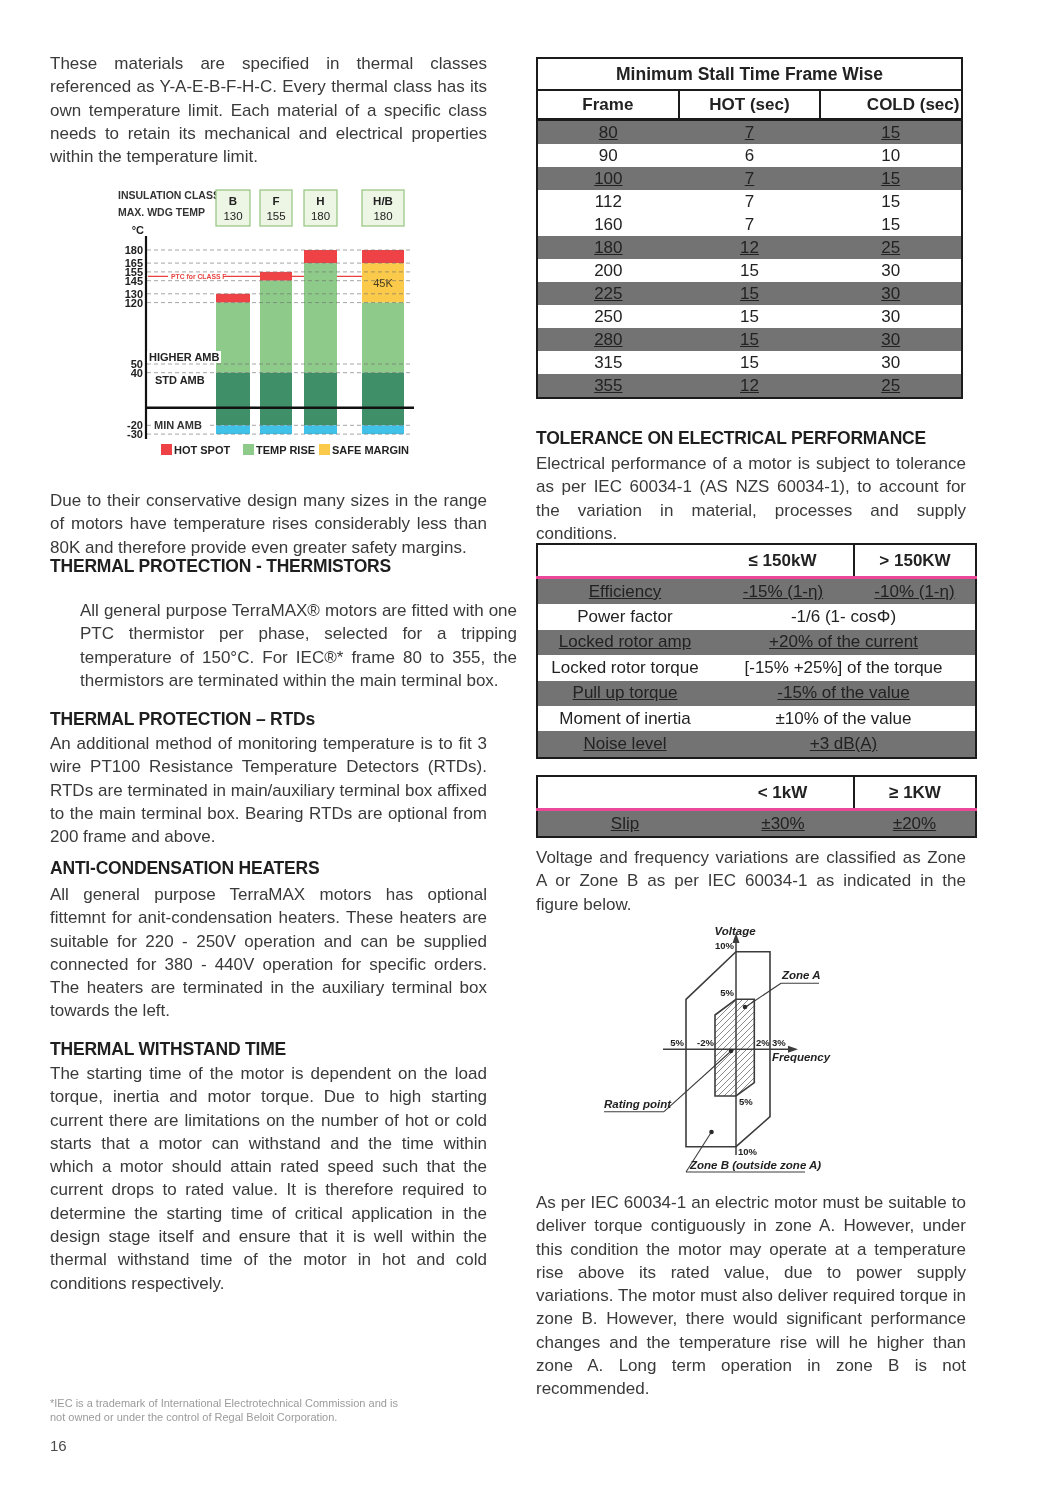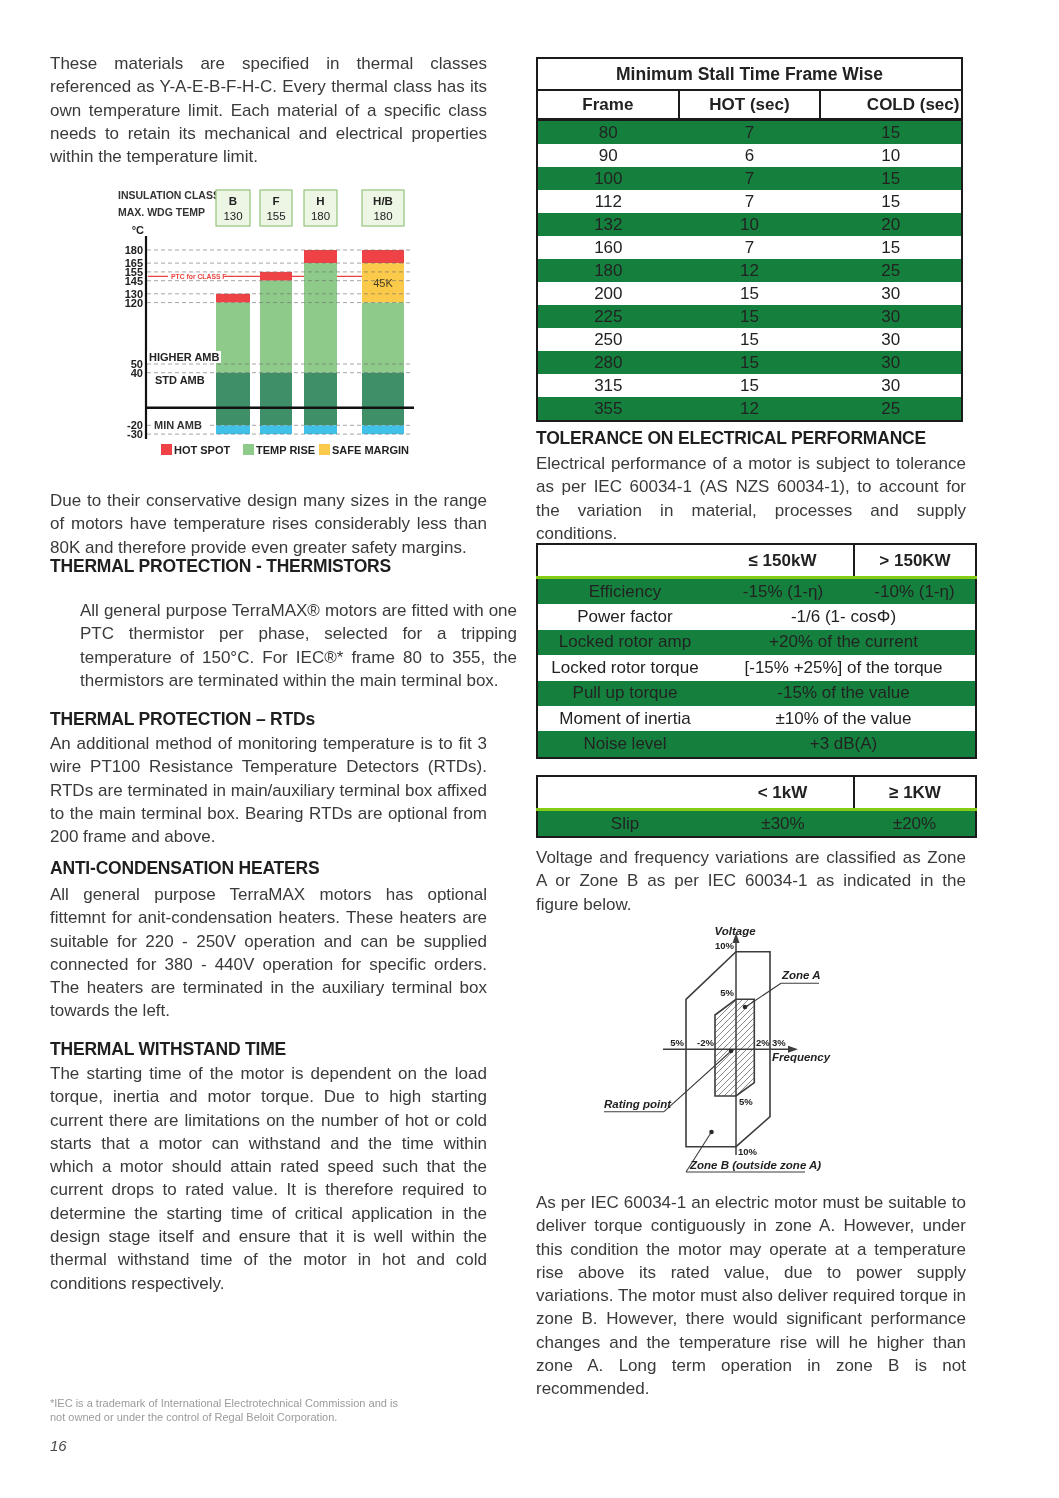--- a/index.html
+++ b/index.html
@@ -17,24 +17,24 @@
   }
   table.tbl { border-collapse:collapse; font-size:17px; color:#222; text-align:center; table-layout:fixed; }
   
   table.stall { width:427px; border:2px solid #1b1b1b; }
   table.stall td.title { font-weight:bold; font-size:17.5px; height:28px; border-bottom:2px solid #1b1b1b; }
   table.stall th { font-weight:bold; height:25px; border-bottom:3px solid #1b1b1b; }
   table.stall th + th { border-left:2px solid #1b1b1b; }
   table.stall td.cell { height:23px; padding:0; }
   
   table.tol { width:429px; border:2px solid #1b1b1b; }
-  table.tol th { font-weight:bold; height:29px; border-bottom:3px solid #84cc16; }
+  table.tol th { font-weight:bold; height:29px; border-bottom:3px solid #ec4899; }
   table.tol th.div { border-left:2px solid #1b1b1b; }
   table.tol td { height:25.4px; padding:0; }
-  .stripe { background:#15803d; }
+  .stripe { background:#737373;text-decoration:underline; }
   .footnote { font-size:11px; line-height:14px; color:#9b9b9b; }
   .pagenum { font-size:15px; color:#4a4a4a; }
   svg text { font-family:"Liberation Sans", sans-serif; }
 </style>
 </head>
 <body>
 
 <div class="page">
 
   <p class="body abs" style="left:50px; top:52px; width:437px;">These materials are specified in thermal classes referenced as Y-A-E-B-F-H-C. Every thermal class has its own temperature limit. Each material of a specific class needs to retain its mechanical and electrical properties within the temperature limit.</p>
@@ -154,21 +154,21 @@
   <p class="body abs" style="left:50px; top:732px; width:437px;">An additional method of monitoring temperature is to fit 3 wire PT100 Resistance Temperature Detectors (RTDs). RTDs are terminated in main/auxiliary terminal box affixed to the main terminal box. Bearing RTDs are optional from 200 frame and above.</p>
 
   <h3 class="head abs" style="left:50px; top:858px;">ANTI-CONDENSATION HEATERS</h3>
   <p class="body abs" style="left:50px; top:883px; width:437px;">All general purpose TerraMAX motors has optional fittemnt for anit-condensation heaters. These heaters are suitable for 220 - 250V operation and can be supplied connected for 380 - 440V operation for specific orders. The heaters are terminated in the auxiliary terminal box towards the left.</p>
 
   <h3 class="head abs" style="left:50px; top:1039px;">THERMAL WITHSTAND TIME</h3>
   <p class="body abs" style="left:50px; top:1062px; width:437px;">The starting time of the motor is dependent on the load torque, inertia and motor torque. Due to high starting current there are limitations on the number of hot or cold starts that a motor can withstand and the time within which a motor should attain rated speed such that the current drops to rated value. It is therefore required to determine the starting time of critical application in the design stage itself and ensure that it is well within the thermal withstand time of the motor in hot and cold conditions respectively.</p>
 
   <div class="footnote abs" style="left:50px; top:1396px; width:352px;">*IEC is a trademark of International Electrotechnical Commission and is not owned or under the control of Regal Beloit Corporation.</div>
 
-  <div class="pagenum abs" style="left:50px; top:1437px;font-style:italic;">16</div>
+  <div class="pagenum abs" style="left:50px; top:1437px;">16</div>
 
   <table class="tbl stall abs" style="left:536px; top:57px;">
     <tbody>
     <tr>
       <td class="title" colspan="3">Minimum Stall Time Frame Wise</td>
     </tr>
     <tr>
       <th style="width:143px;">Frame</th>
       <th style="width:141px;">HOT (sec)</th>
       <th style="width:139px;padding-left:45px;">COLD (sec)</th>
@@ -185,25 +185,20 @@
         </tr>
     <tr class="stripe">
           <td class="cell">100</td>
           <td class="cell">7</td>
           <td class="cell">15</td>
         </tr>
     <tr>
           <td class="cell">112</td>
           <td class="cell">7</td>
           <td class="cell">15</td>
-        </tr>
-    <tr class="stripe">
-          <td class="cell">132</td>
-          <td class="cell">10</td>
-          <td class="cell">20</td>
         </tr>
     <tr>
           <td class="cell">160</td>
           <td class="cell">7</td>
           <td class="cell">15</td>
         </tr>
     <tr class="stripe">
           <td class="cell">180</td>
           <td class="cell">12</td>
           <td class="cell">25</td>

